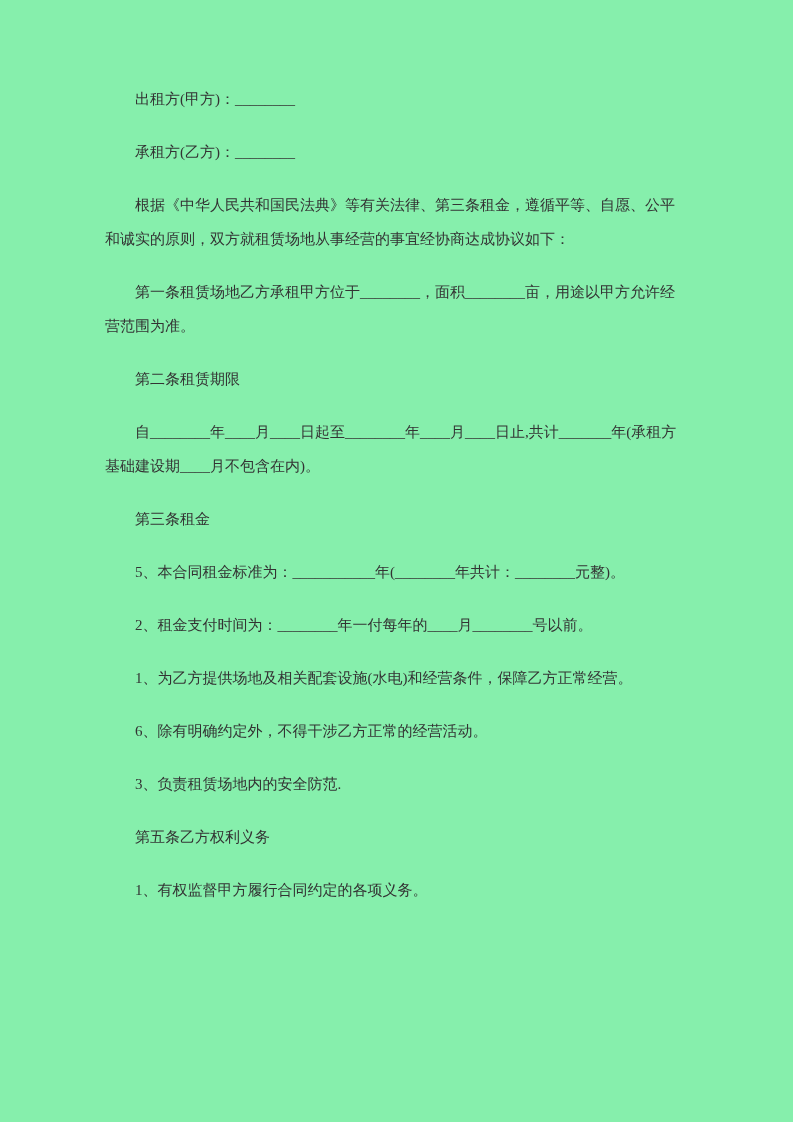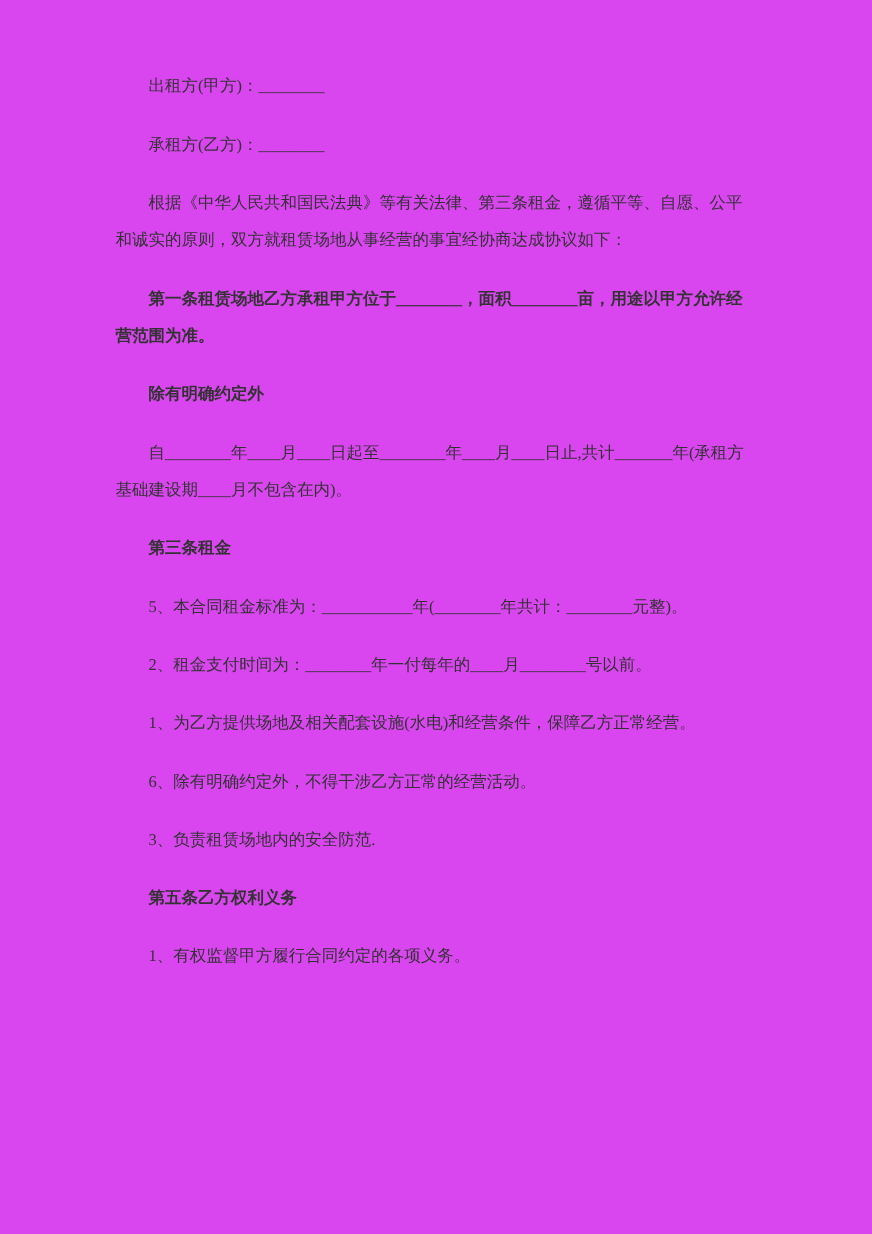--- a/index.html
+++ b/index.html
@@ -5,48 +5,48 @@
   html, body {
     margin: 0;
     padding: 0;
     background: #ffffff;
   }
   .page {
     position: relative;
     width: 793px;
     height: 1122px;
     margin: 0 auto;
-    background: #d946ef;
+    background: #86efac;
     box-sizing: border-box;
-    padding: 62px 105px 40px 105px;
+    padding: 82px 105px 40px 105px;
     overflow: hidden;
     font-family: "Liberation Serif", "DejaVu Serif", serif;
     font-size: 15px;
     line-height: 34px;
     color: #333333;
   }
   .para {
     margin: 0 0 19px 0;
     text-indent: 2em;
     word-break: break-all;
     font-weight: normal;
   }
   .para.bold {
-    font-weight: bold;
+    font-weight: normal;
   }
 </style>
 </head>
 <body>
 
 <div class="page">
   <p class="para">出租方(甲方)：________</p>
   <p class="para">承租方(乙方)：________</p>
   <p class="para">根据《中华人民共和国民法典》等有关法律、第三条租金，遵循平等、自愿、公平和诚实的原则，双方就租赁场地从事经营的事宜经协商达成协议如下：</p>
   <p class="para bold">第一条租赁场地乙方承租甲方位于________，面积________亩，用途以甲方允许经营范围为准。</p>
-  <p class="para bold">除有明确约定外</p>
+  <p class="para bold">第二条租赁期限</p>
   <p class="para">自________年____月____日起至________年____月____日止,共计_______年(承租方基础建设期____月不包含在内)。</p>
   <p class="para bold">第三条租金</p>
   <p class="para">5、本合同租金标准为：___________年(________年共计：________元整)。</p>
   <p class="para">2、租金支付时间为：________年一付每年的____月________号以前。</p>
   <p class="para">1、为乙方提供场地及相关配套设施(水电)和经营条件，保障乙方正常经营。</p>
   <p class="para">6、除有明确约定外，不得干涉乙方正常的经营活动。</p>
   <p class="para">3、负责租赁场地内的安全防范.</p>
   <p class="para bold">第五条乙方权利义务</p>
   <p class="para">1、有权监督甲方履行合同约定的各项义务。</p>
 </div>

